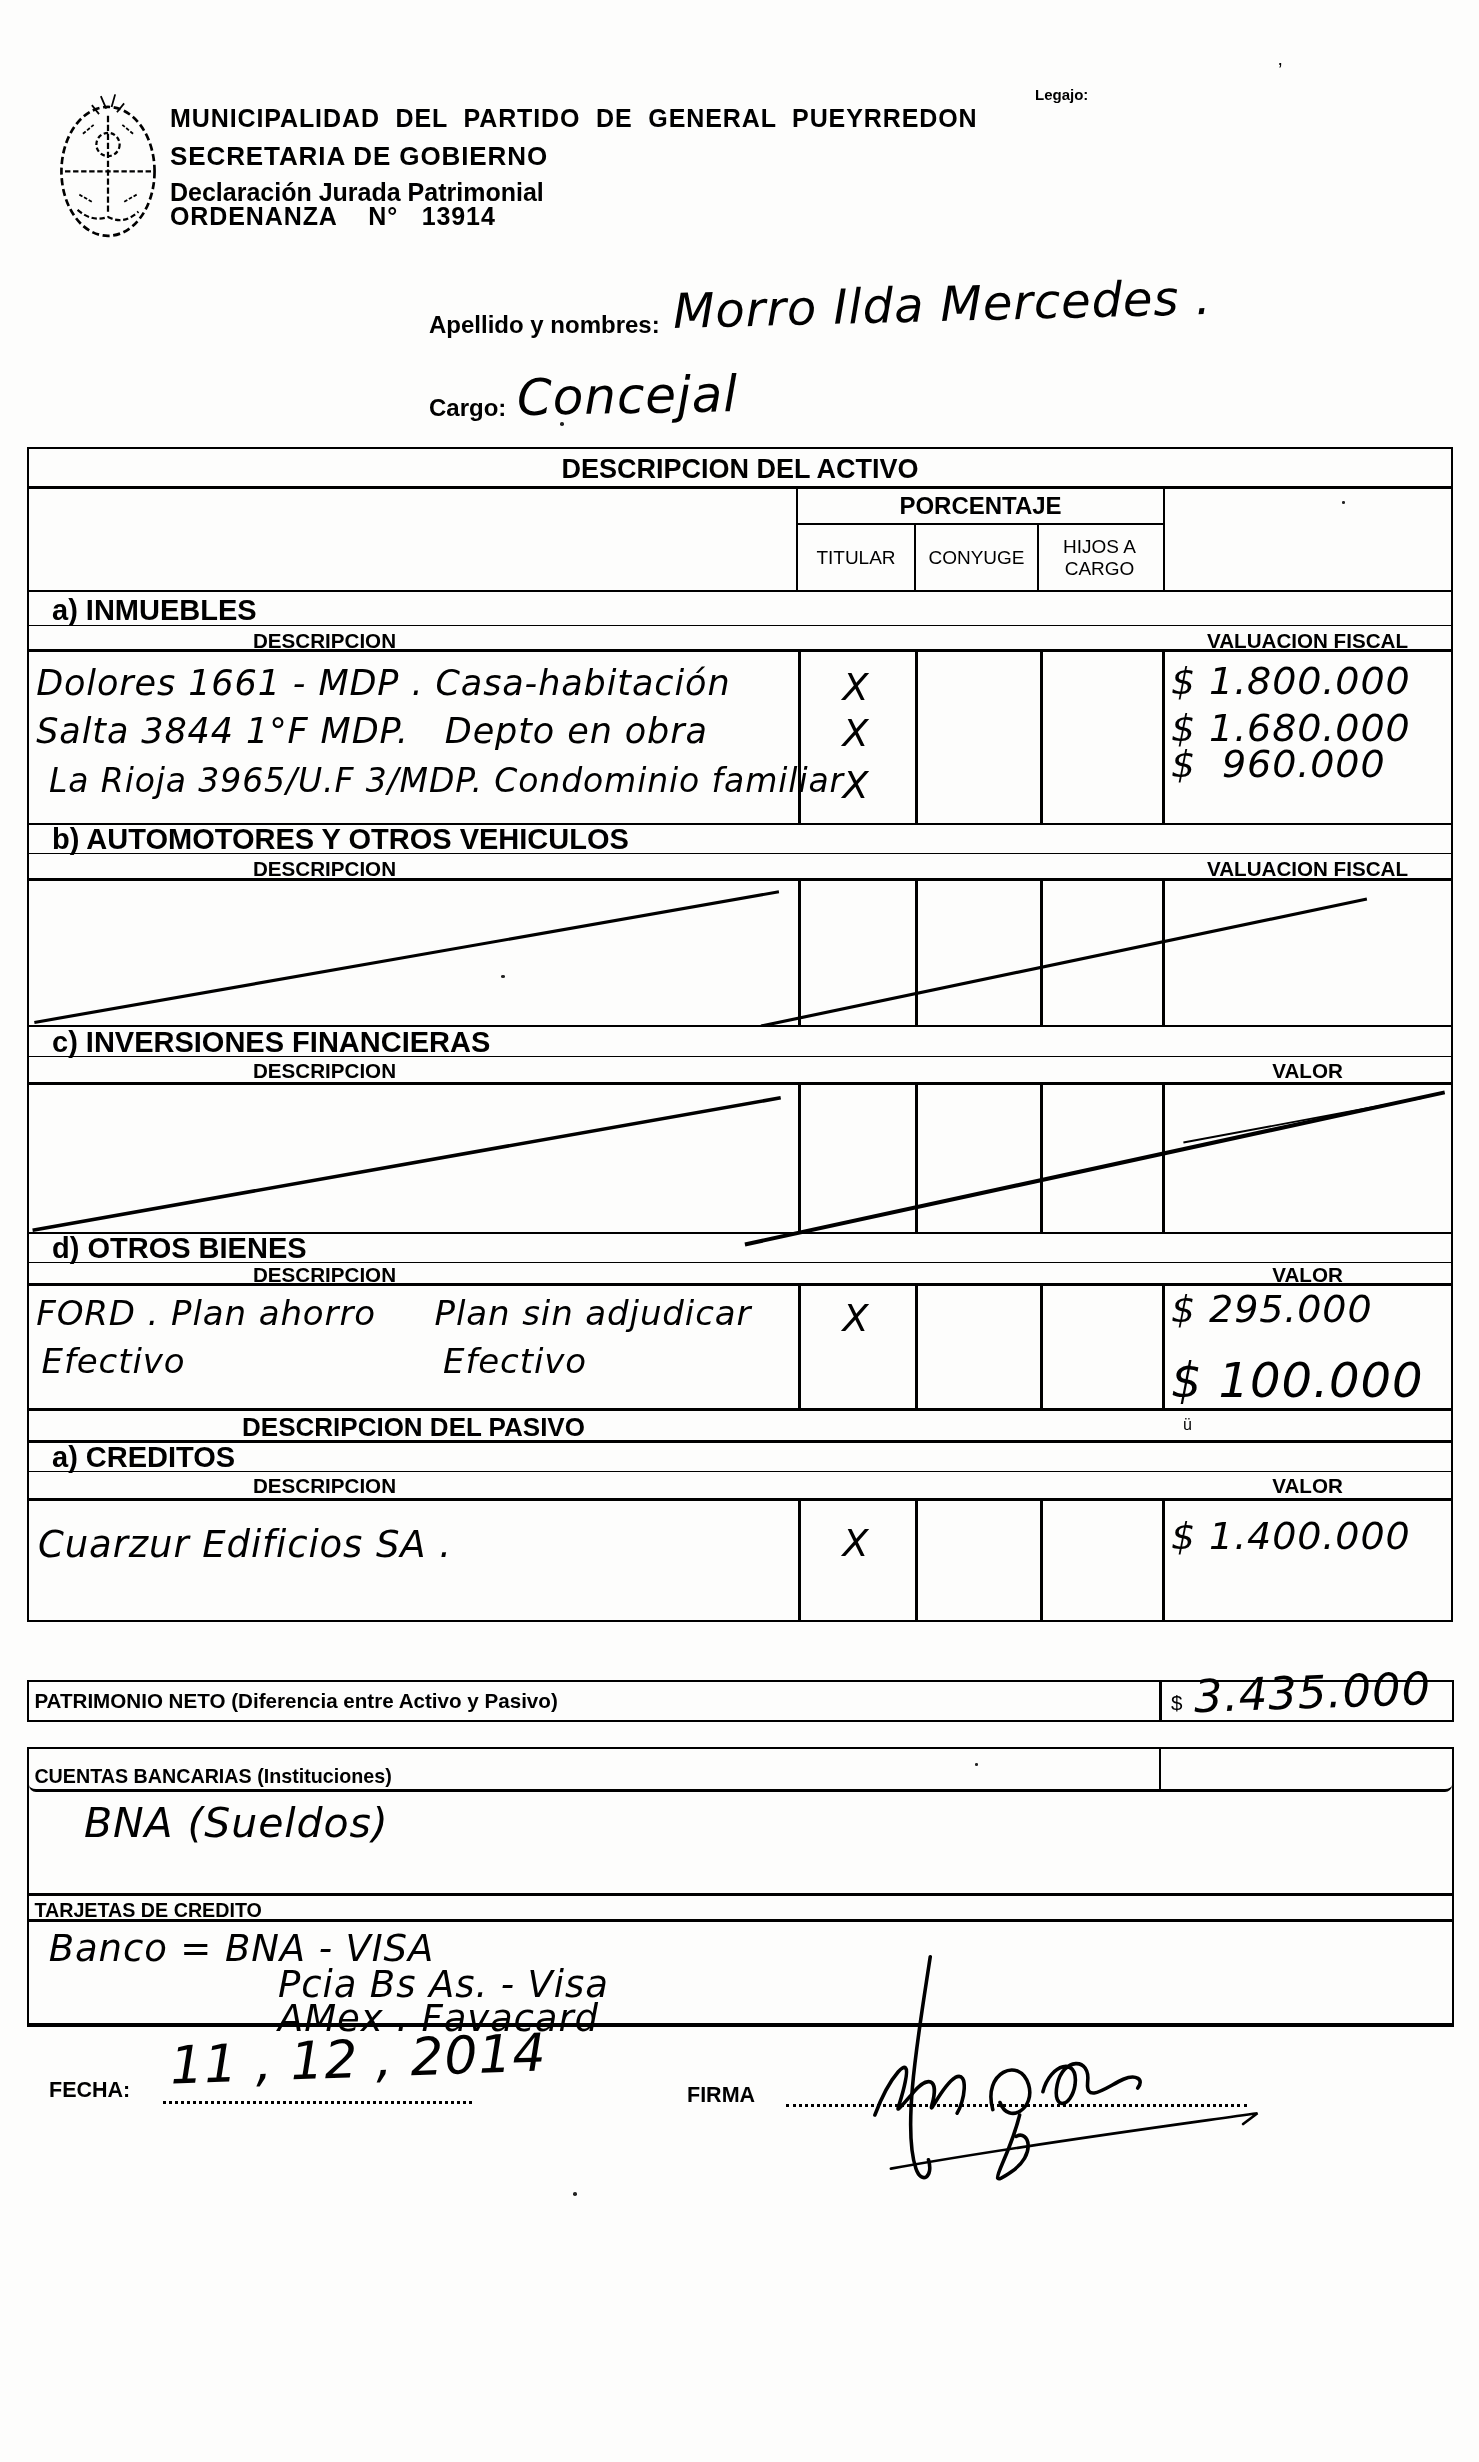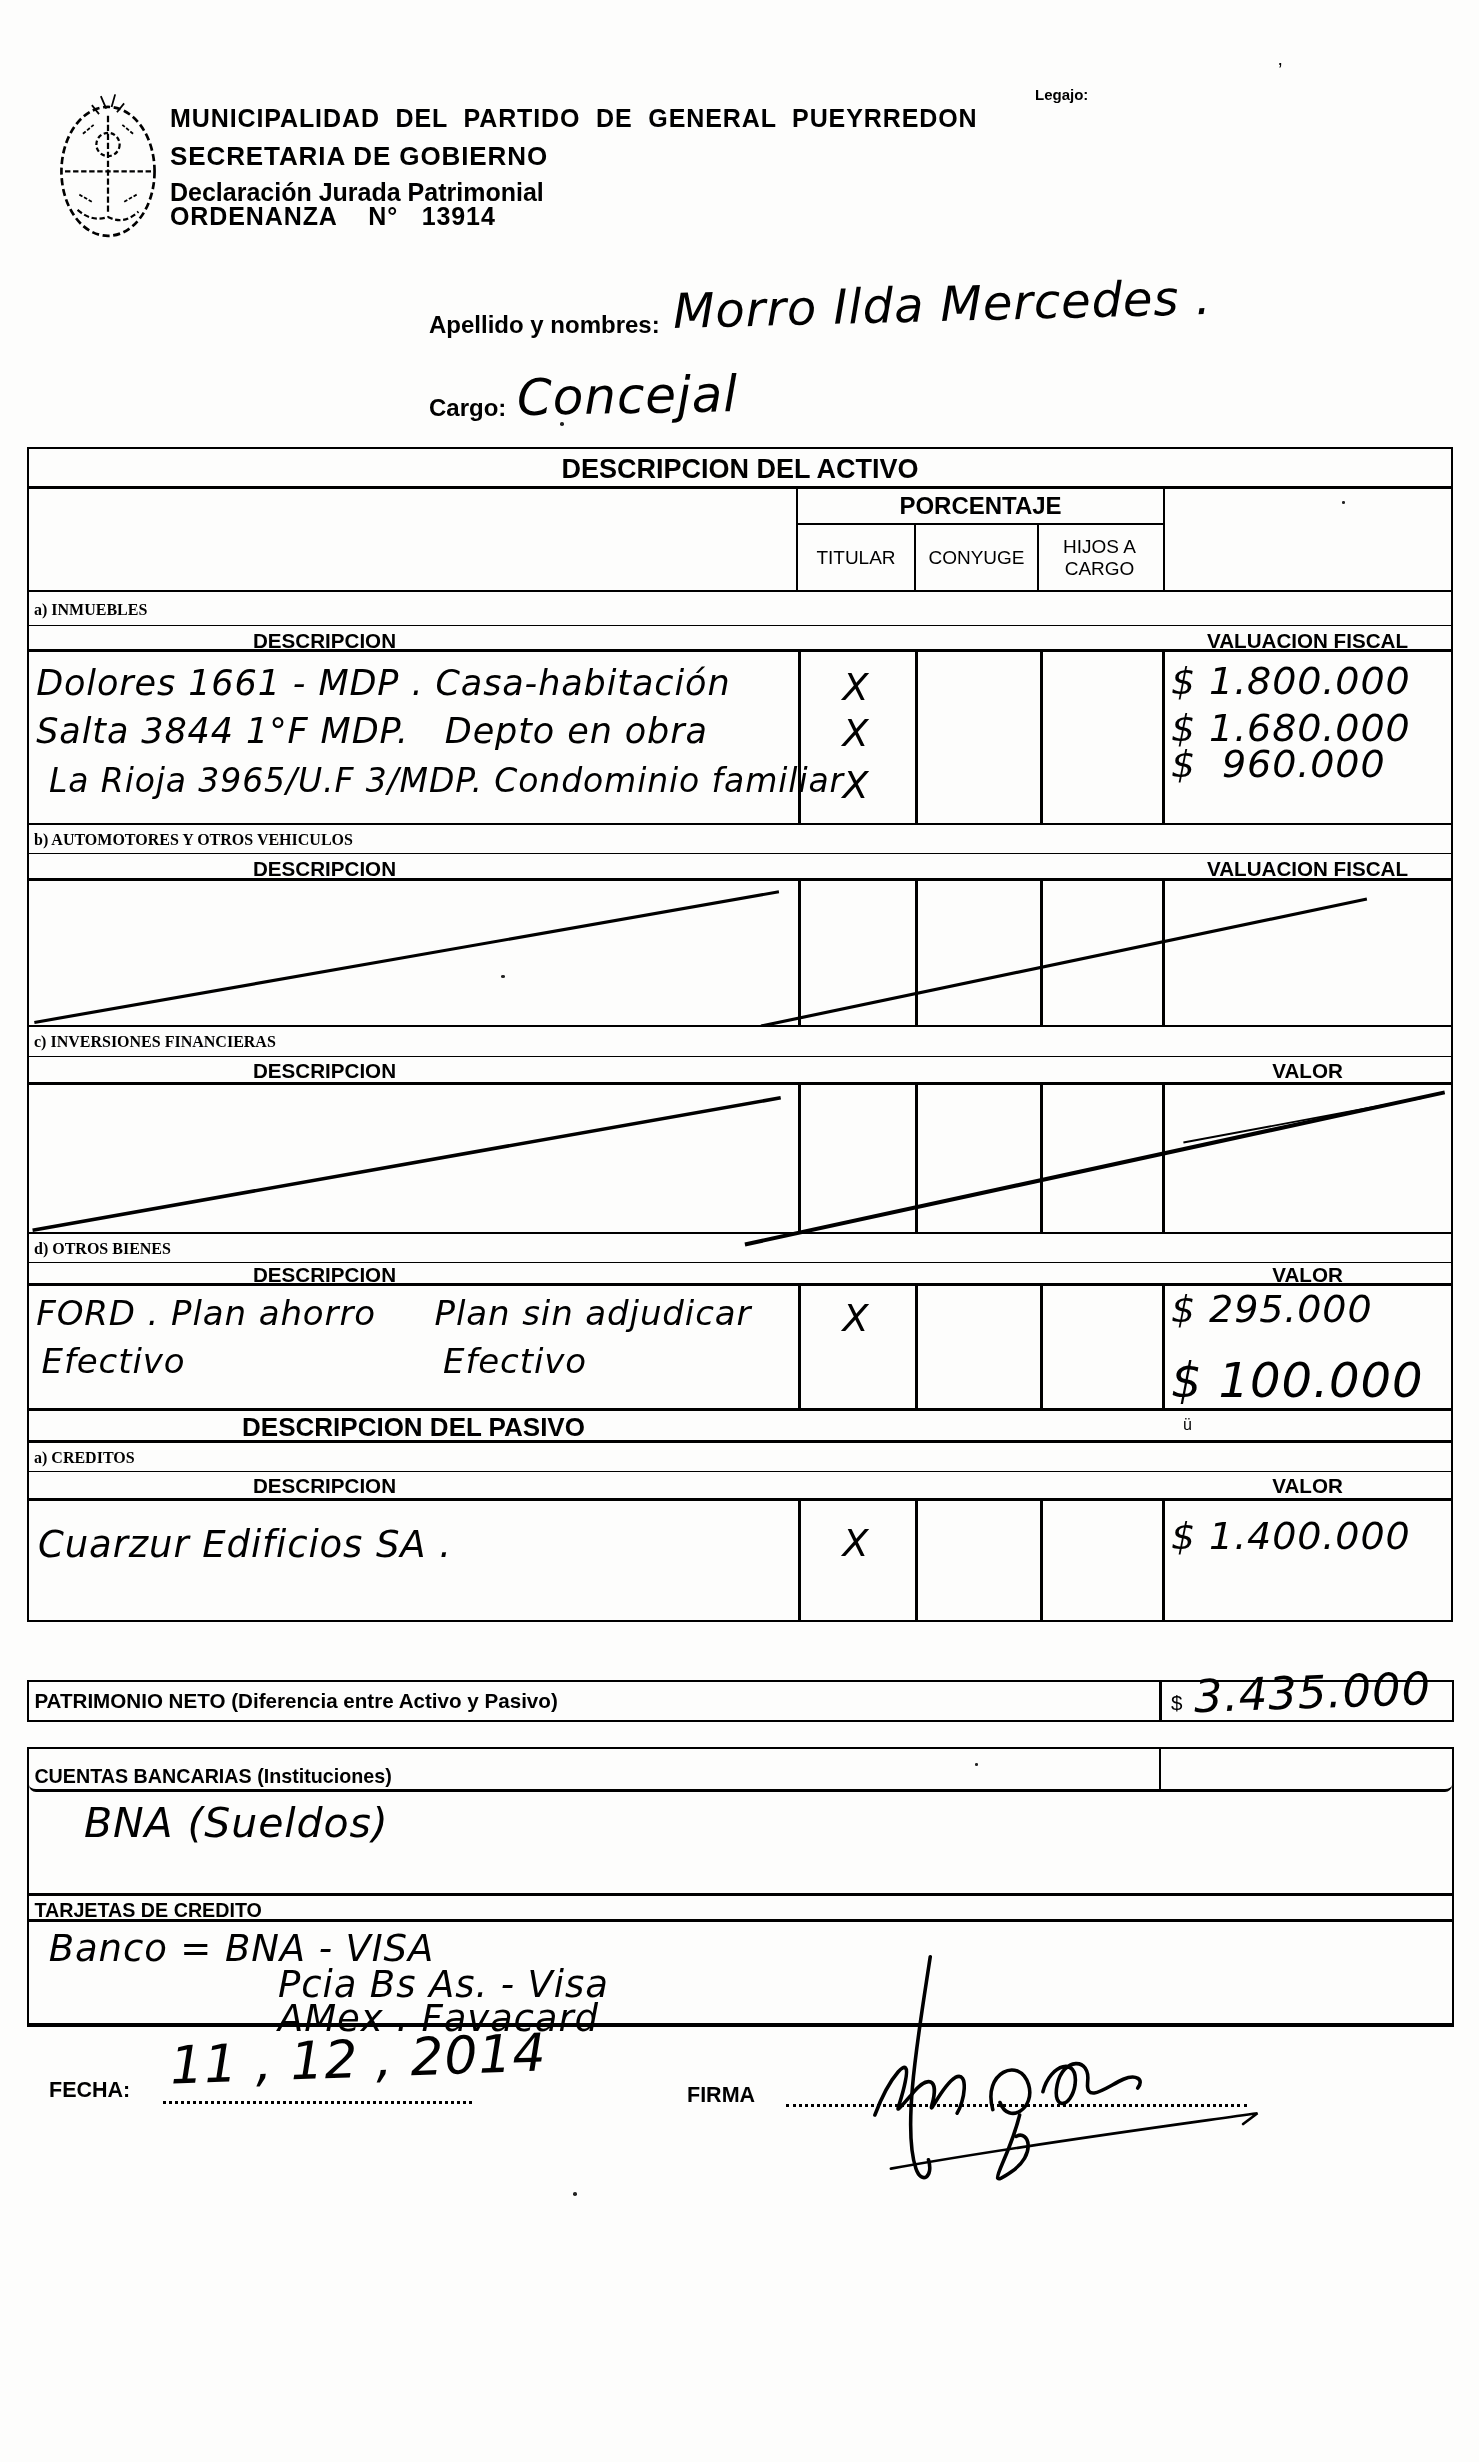--- a/index.html
+++ b/index.html
@@ -8,21 +8,21 @@
   .abs{position:absolute;}
   .b{font-weight:bold;}
   .pre{white-space:pre;}
   .hw{font-family:"DejaVu Sans",sans-serif;font-style:italic;white-space:pre;letter-spacing:0.9px;}
   .band{position:relative;box-sizing:border-box;}
   .vl{position:absolute;top:0;bottom:0;width:2.7px;background:#000;}
   .cell-x{position:absolute;left:769px;width:116px;text-align:center;}
   .cell-val{position:absolute;left:1142px;}
   .colhead-desc{position:absolute;left:0;width:591px;text-align:center;font-weight:bold;font-size:20.6px;top:2.7px;}
   .colhead-val{position:absolute;left:1135px;width:287px;text-align:center;font-weight:bold;font-size:20.6px;top:2.7px;}
-  .seclabel{font-weight:bold;font-size:16px;padding-left:5px;font-family:Liberation Serif, serif;}
+  .seclabel{font-weight:bold;font-size:29px;padding-left:23px;}
   .dotline{border-bottom:3.6px dotted #000;height:0;}
   #activo-table{position:absolute;left:27px;top:447px;width:1422px;border:2.7px solid #000;box-sizing:content-box;}
   .box{position:absolute;border:2.7px solid #000;box-sizing:border-box;}
   .speck{position:absolute;background:#222;border-radius:50%;}
   svg{display:block;}
 </style>
 </head>
 <body>
 
 <div id="page">

